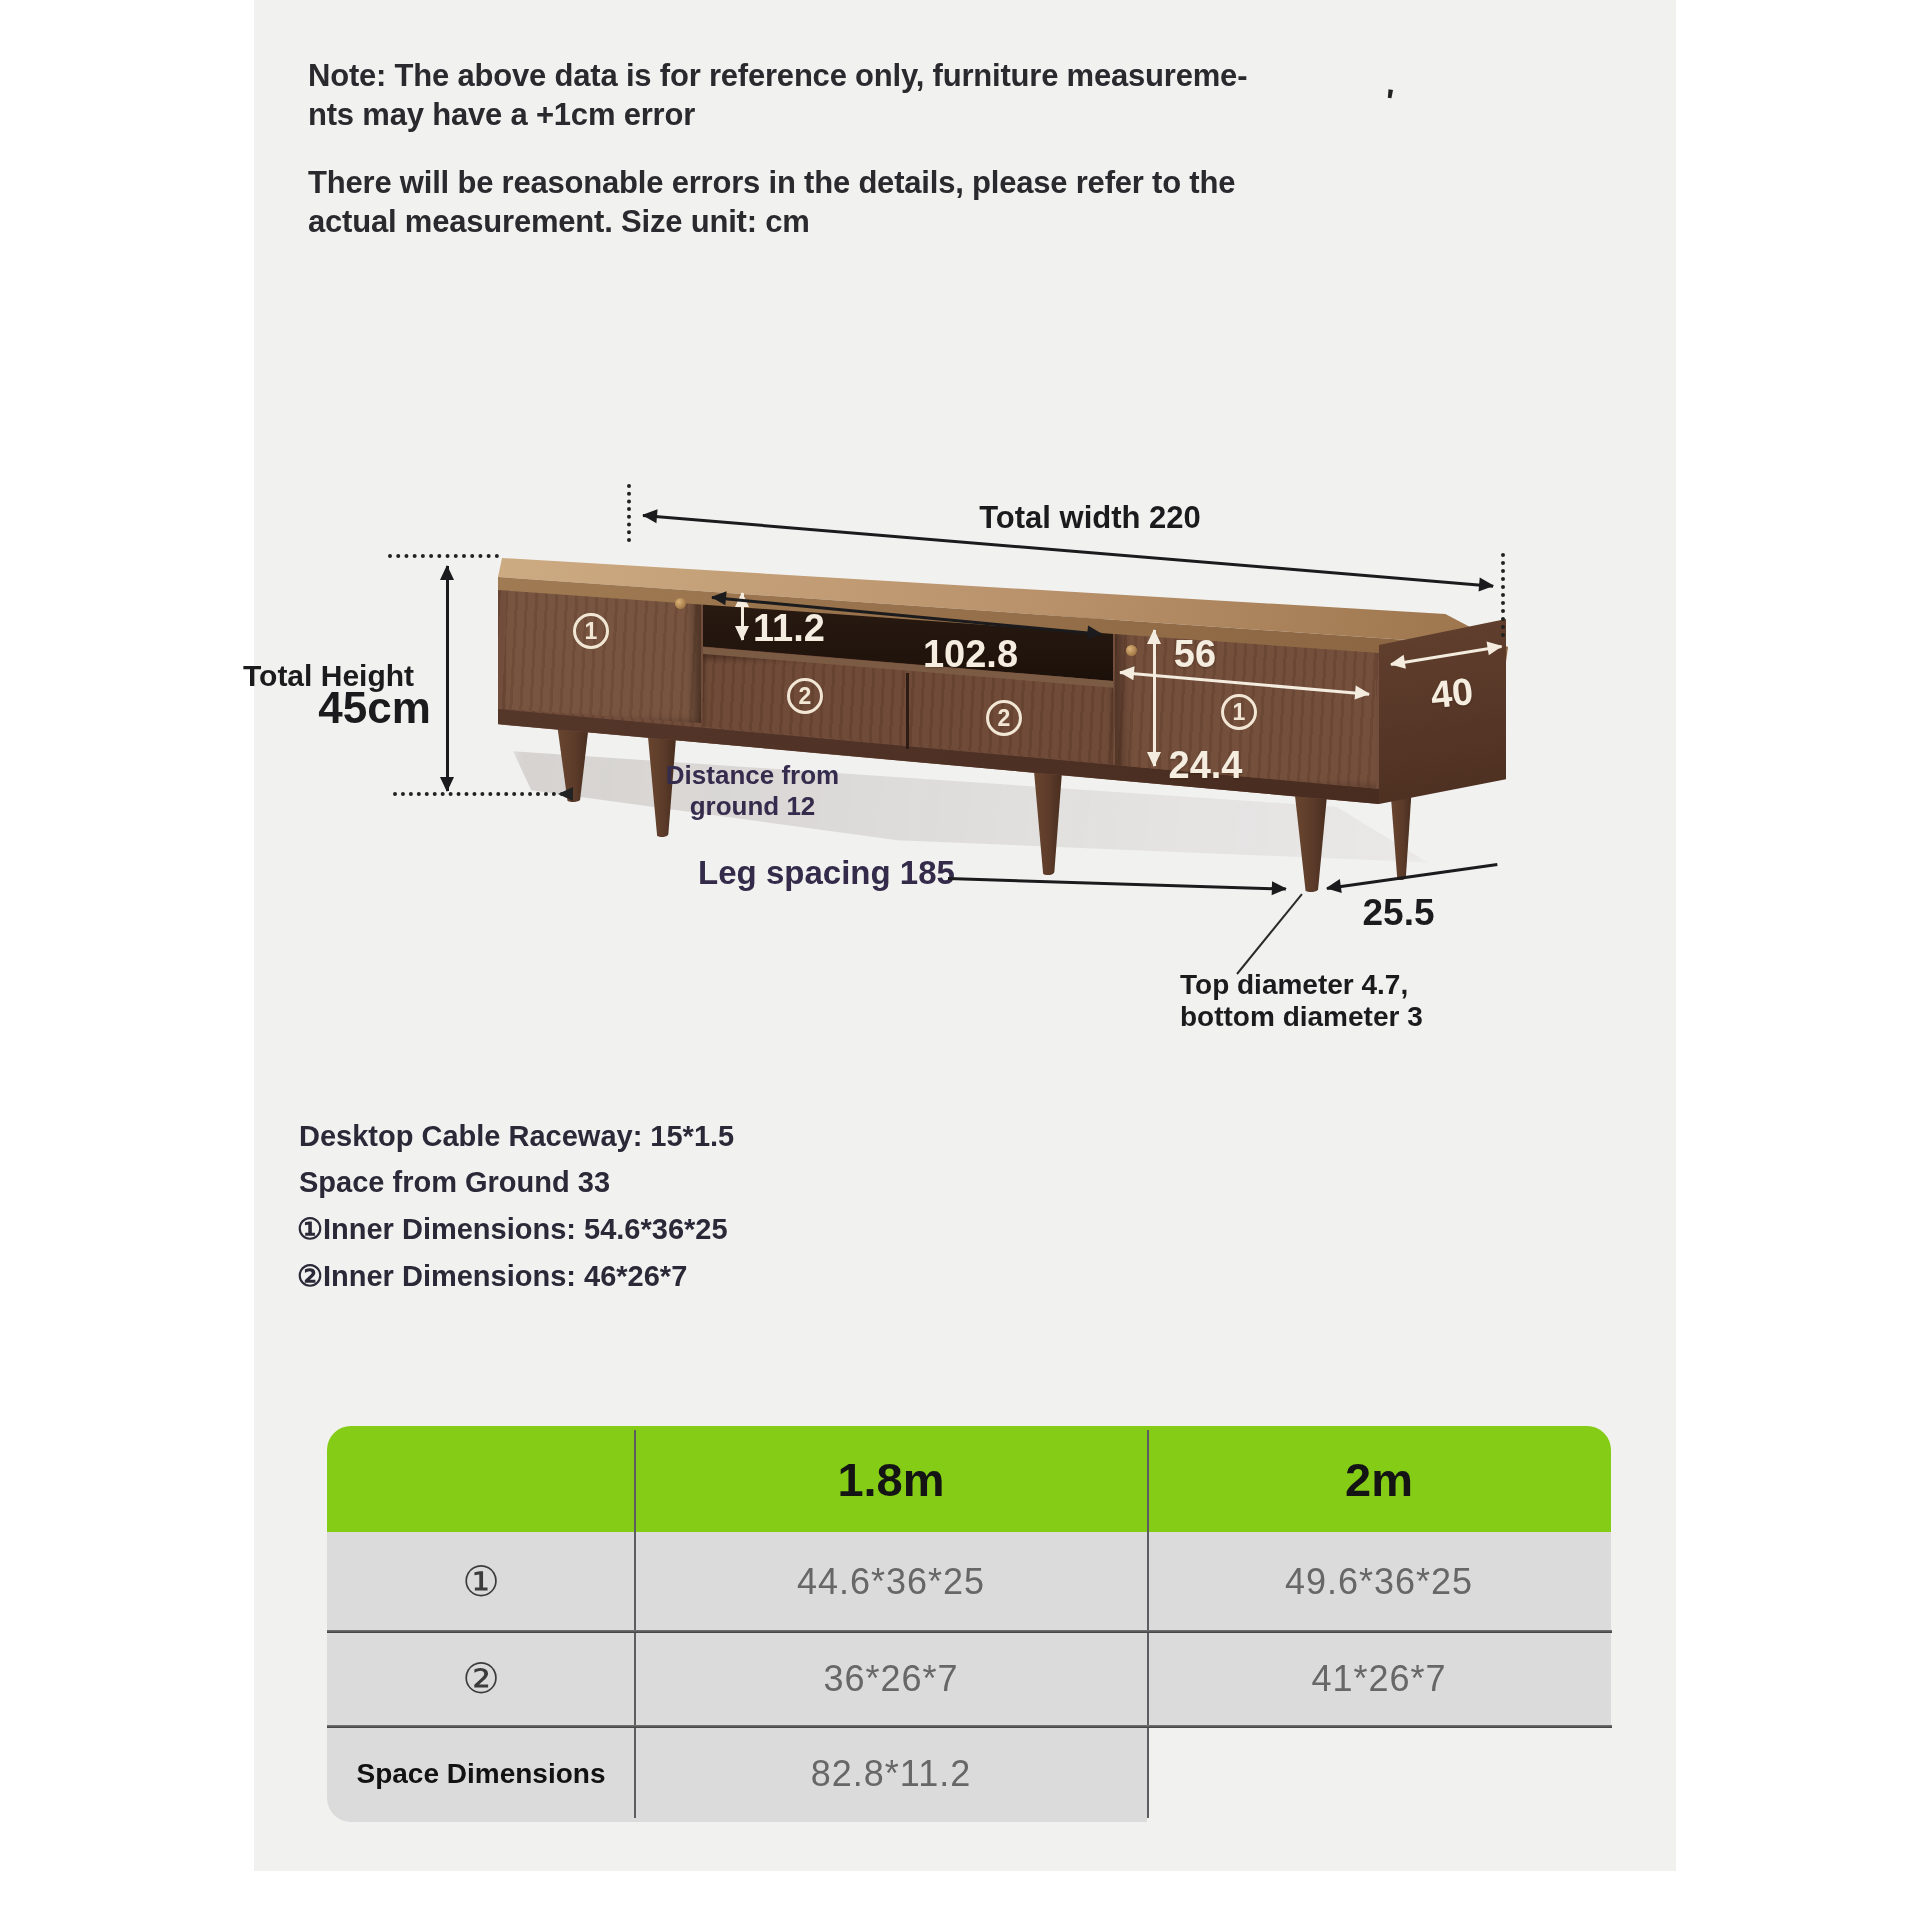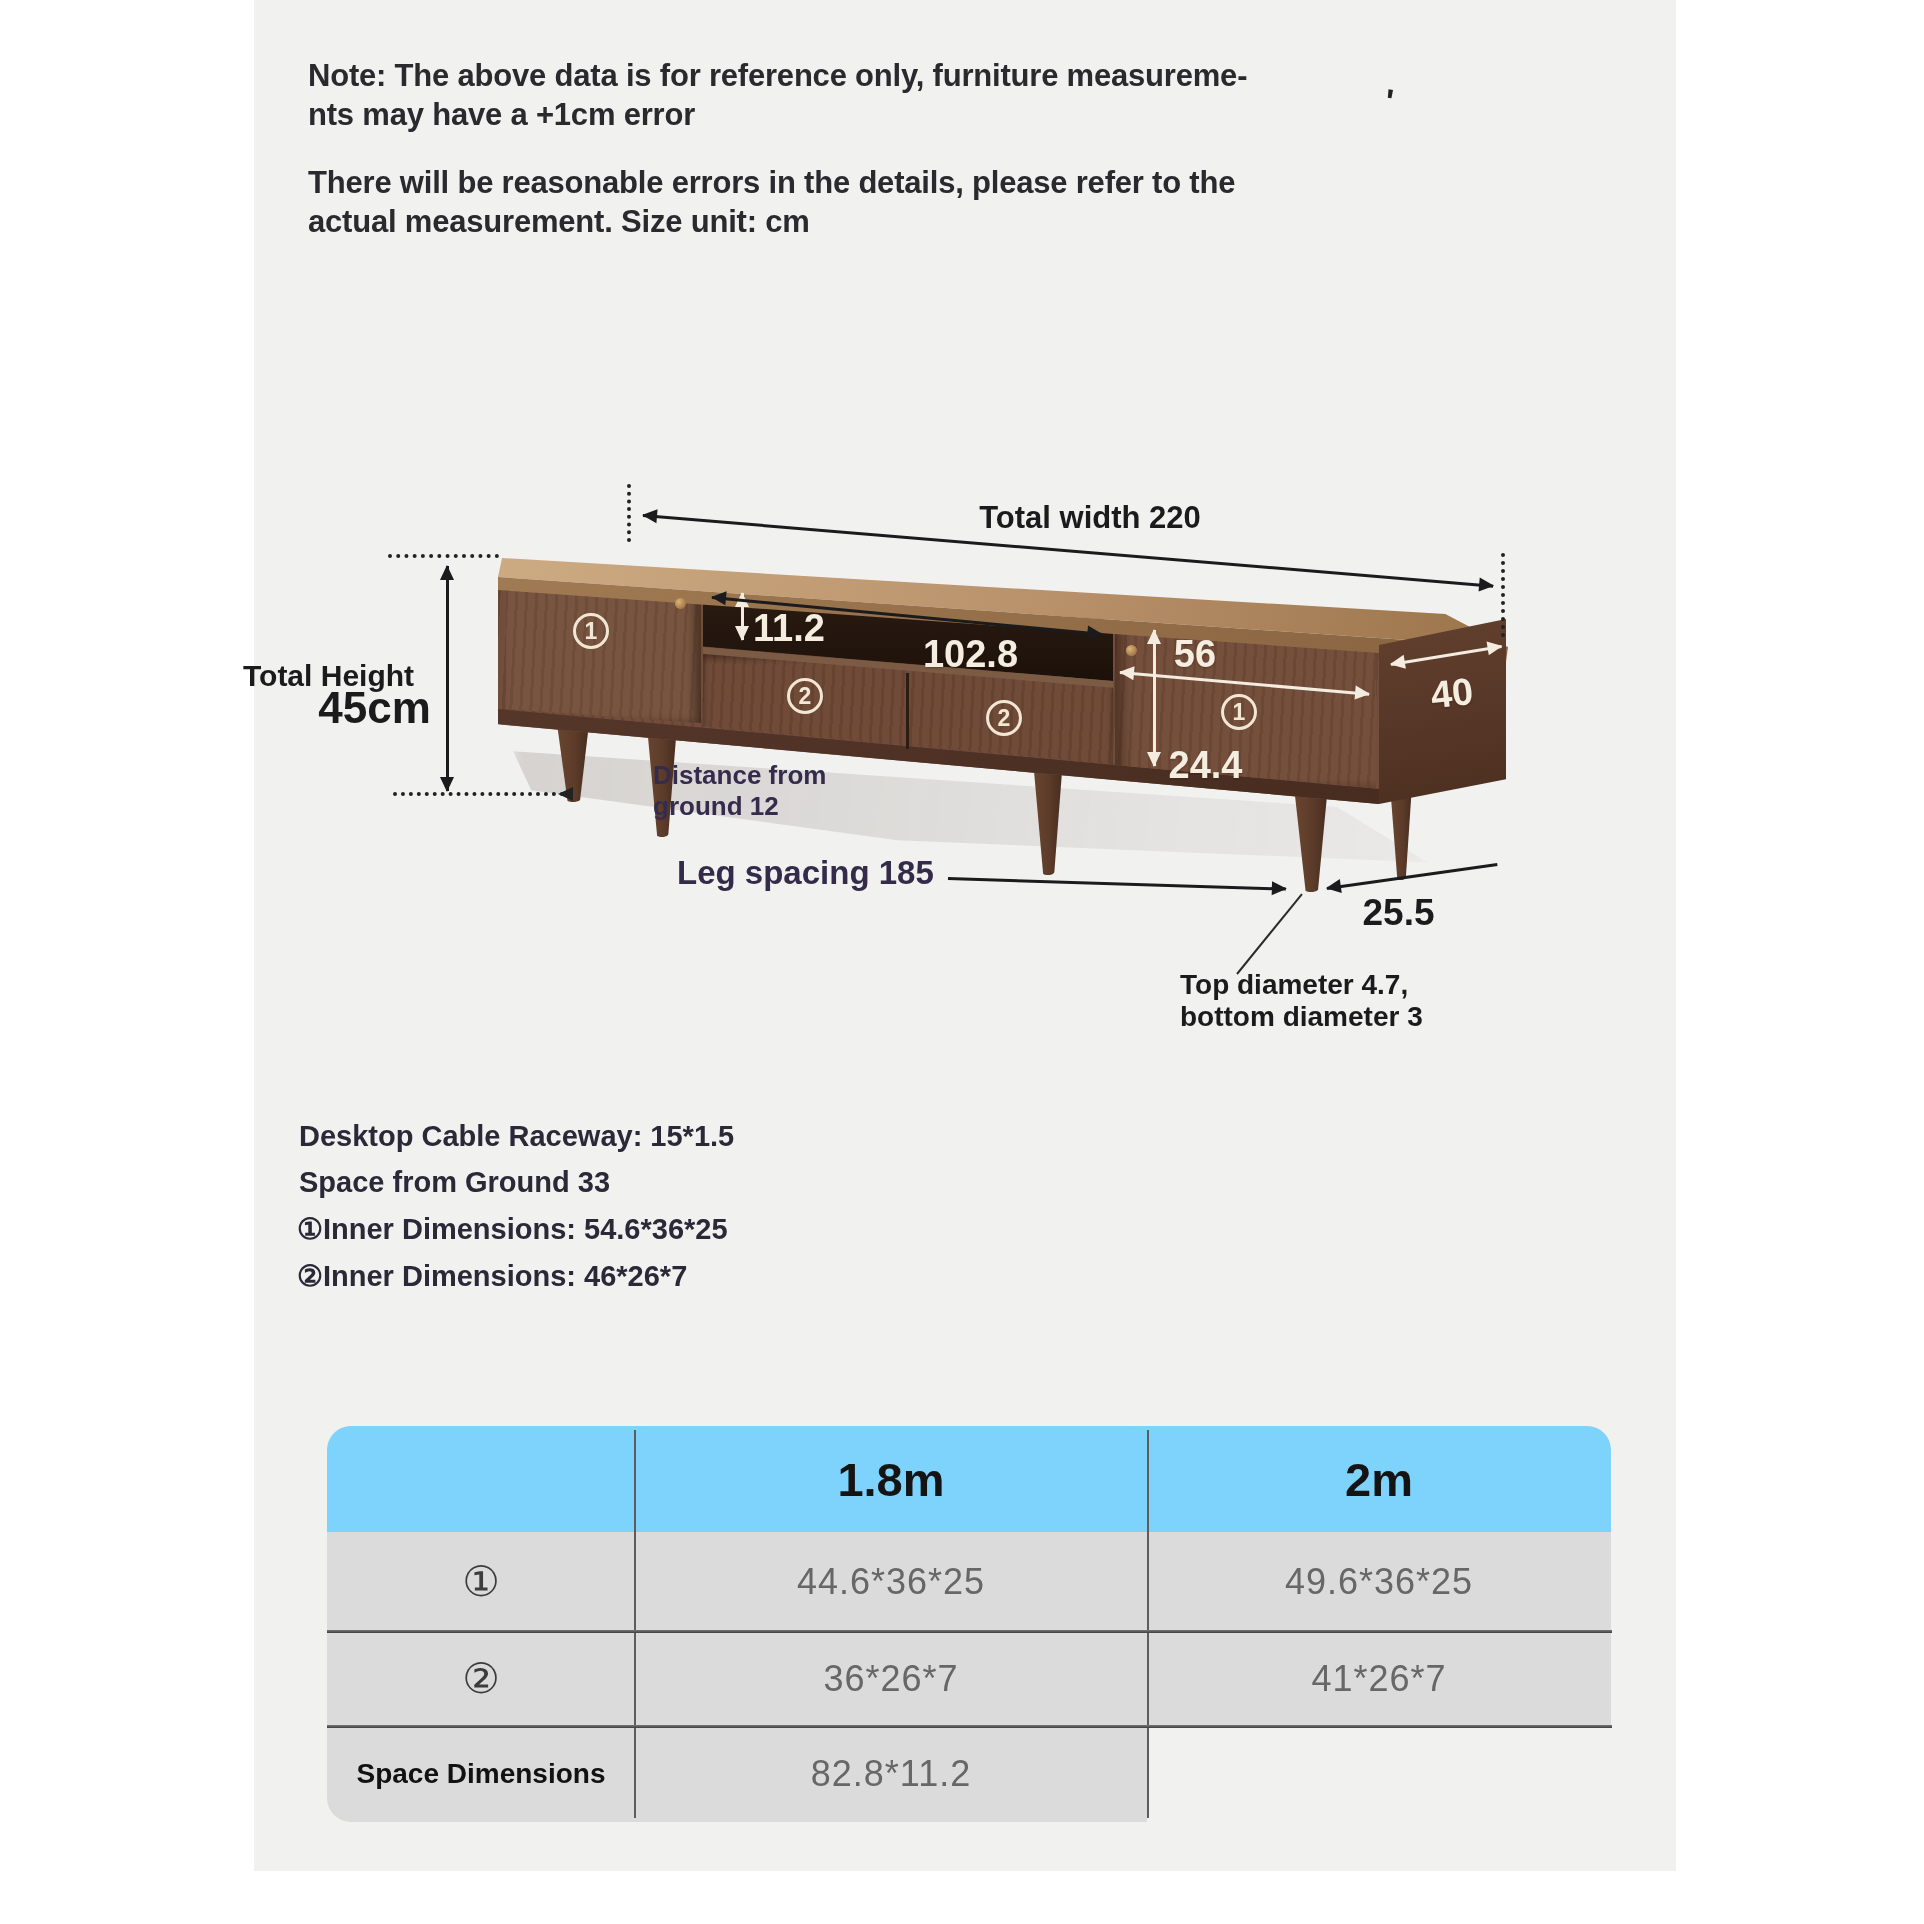--- a/index.html
+++ b/index.html
@@ -26,38 +26,38 @@
   .vline.white::before { border-bottom-color:#f3ecdf; }
   .vline.white::after  { border-top-color:#f3ecdf; }
   .no-left::before { display:none; }
   .no-right::after { display:none; }
   .dotv { border-left:4px dotted #222; }
   .doth { border-top:4px dotted #222; }
   .thinline { height:2px; background:#2a2a2a; transform-origin:0 50%; }
 
   .dim-label { font-weight:bold; color:#1b1b1d; text-align:center; }
   .wlabel { font-weight:bold; color:#f4ede0; text-align:center; text-shadow:0 1px 2px rgba(40,20,5,.35); }
-  .plabel { font-weight:bold; color:#352c4d; }
+  .plabel { font-weight:bold; color:#352c4d; text-align:center; }
 
   .marker { width:36px; height:36px; border:3px solid #f2e7d4; border-radius:50%; color:#f2e7d4;
             display:flex; align-items:center; justify-content:center; font-size:23px; font-weight:bold;
             text-shadow:none; }
 
   
   .cab { left:493px; top:552px; width:1035px; height:378px; }
   .wood-grain { background-image:repeating-linear-gradient(93deg, rgba(30,12,2,0.06) 0 3px, rgba(255,230,200,0.03) 3px 10px); }
   .leg { background:linear-gradient(90deg,#6a472f 0%, #5c3b2a 55%, #432a1b 100%); border-radius:0 0 45% 45%; clip-path:polygon(8% 0, 92% 0, 68% 100%, 36% 100%); }
 
   
   .spec { color:#2b2837; font-weight:bold; font-size:29px; }
 
   
   .tbl { left:327px; top:1426px; width:1285px; height:395px; }
   .tbl-grid { display:grid; width:100%; height:100%; grid-template-columns:308px 512px 464px; grid-template-rows:106px 99px 95px 96px; }
-  .tbl-head { background:#7dd3fc; }
+  .tbl-head { background:#84cc16; }
   .tbl-body { background:#dbdbdb; }
   .tl { border-top-left-radius:24px; } .tr { border-top-right-radius:24px; }
   .bl { border-bottom-left-radius:24px; } .br { border-bottom-right-radius:24px; }
   .cell { display:flex; align-items:center; justify-content:center; }
   .hdr-txt { font-size:47px; font-weight:bold; color:#141414; }
   .cell-txt { font-size:36px; color:#676767; letter-spacing:1px; }
   .row-circ { font-size:42px; color:#3c3c3c; }
   .row-lbl { font-size:28px; font-weight:bold; color:#121212; }
   .vdiv { width:2px; background:#5d5d61; }
   .hdiv { height:3px; background:linear-gradient(#777,#3e3e3e); }

